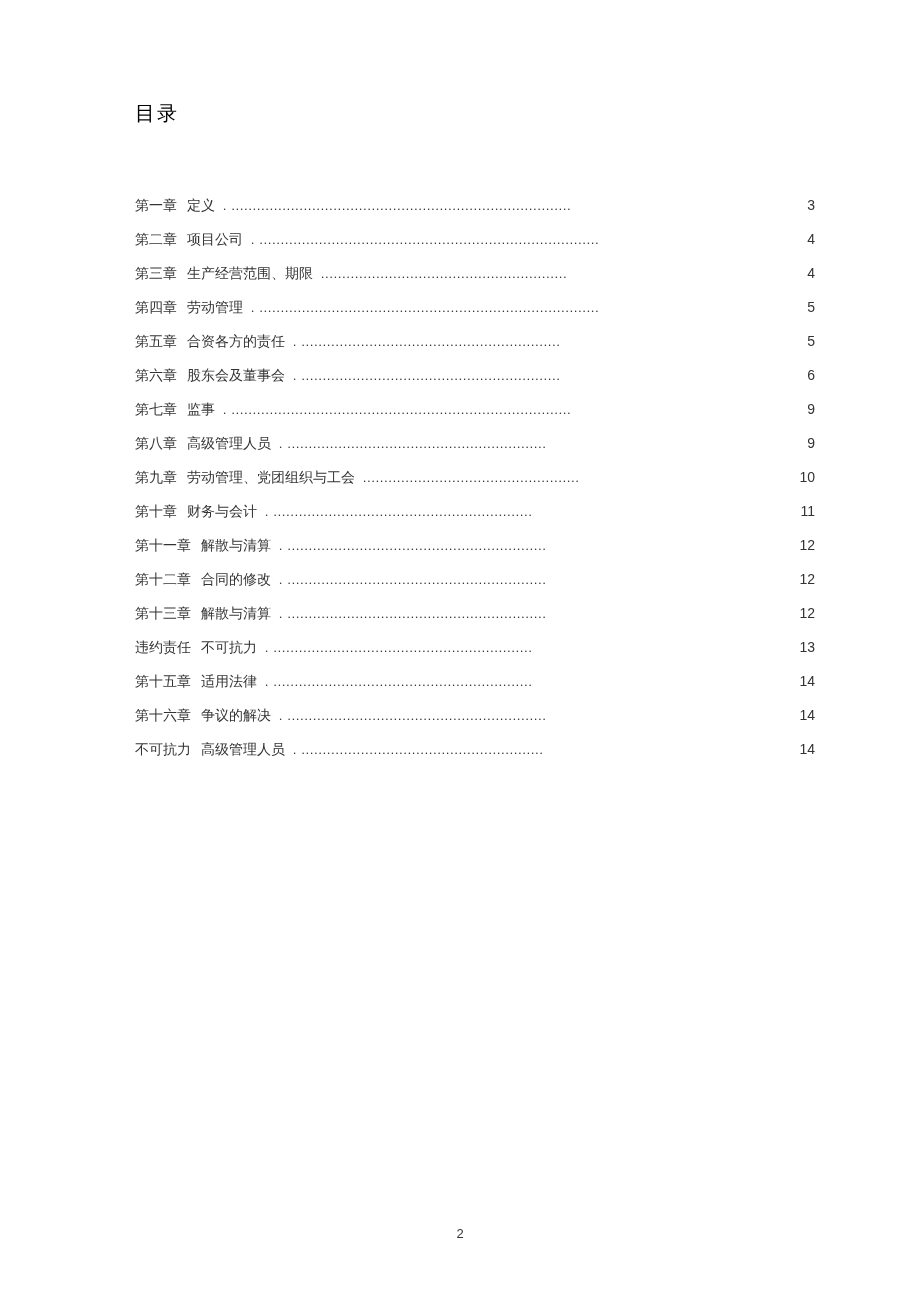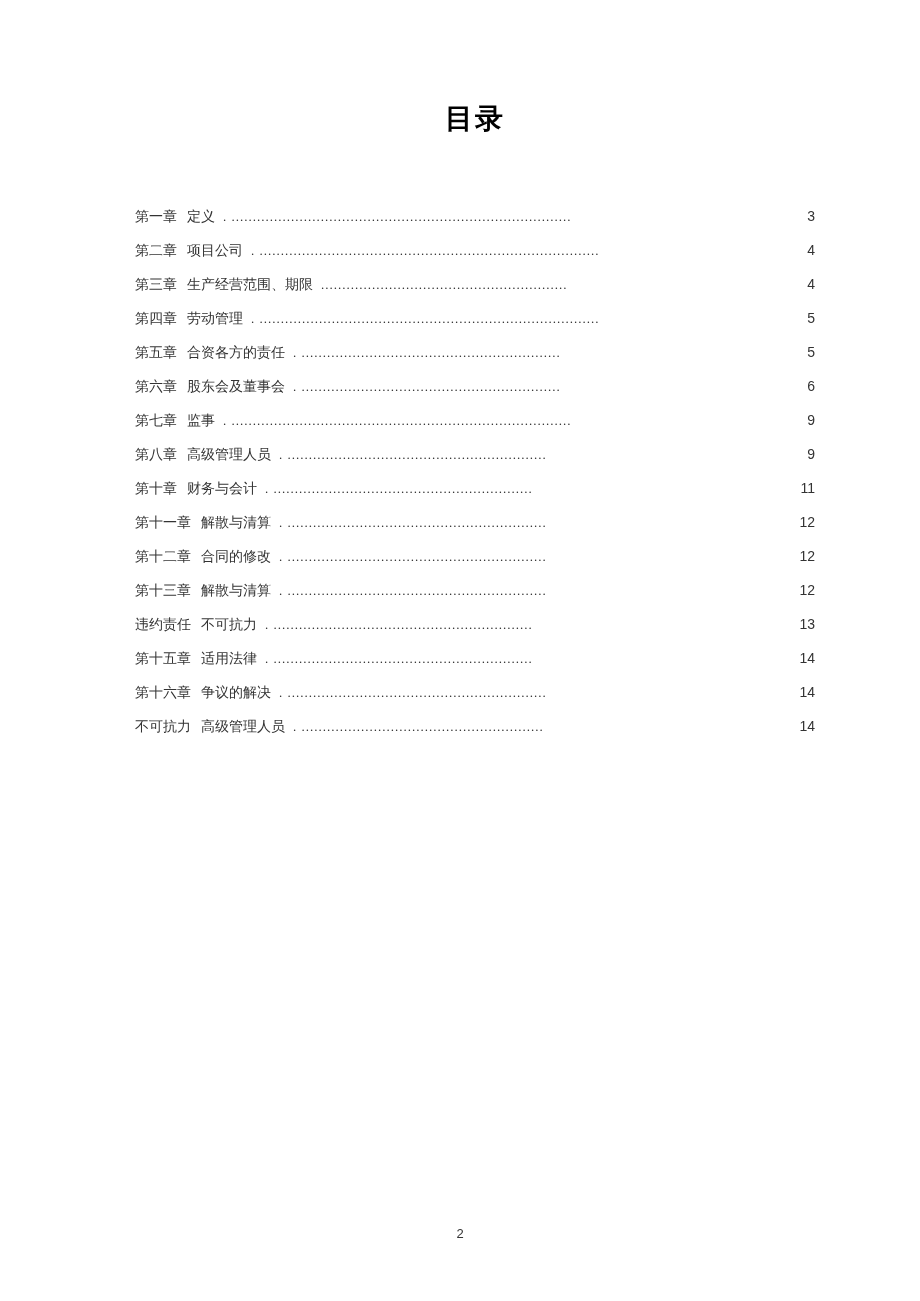--- a/index.html
+++ b/index.html
@@ -11,24 +11,23 @@
       width: 920px;
       height: 1301px;
       background: #ffffff;
       font-family: "SimSun", "宋体", serif;
       position: relative;
     }
     .page {
       padding: 100px 105px 0 135px;
     }
     .title {
-      text-align: center;
-      font-size: 28px;
+      font-size: 20px;
       font-family: "SimSun", "宋体", serif;
-      font-weight: bold;
+      font-weight: normal;
       margin-bottom: 70px;
       letter-spacing: 2px;
     }
     .toc {
       font-size: 14px;
       color: #333;
     }
     .toc-row {
       display: flex;
       align-items: baseline;
@@ -130,20 +129,27 @@
         <span class="page-num">9</span>
       </div>
       <div class="toc-row">
         <span class="chapter-label">第八章</span>
         <span class="chapter-title">高级管理人员</span>
         <span class="dots">. .............................................................</span>
         <span class="spacer"></span>
         <span class="page-num">9</span>
       </div>
       <div class="toc-row">
+        <span class="chapter-label">第九章</span>
+        <span class="chapter-title">劳动管理、党团组织与工会</span>
+        <span class="dots">...................................................</span>
+        <span class="spacer"></span>
+        <span class="page-num">10</span>
+      </div>
+      <div class="toc-row">
         <span class="chapter-label">第十章</span>
         <span class="chapter-title">财务与会计</span>
         <span class="dots">. .............................................................</span>
         <span class="spacer"></span>
         <span class="page-num">11</span>
       </div>
       <div class="toc-row">
         <span class="chapter-label">第十一章</span>
         <span class="chapter-title">解散与清算</span>
         <span class="dots">. .............................................................</span>

